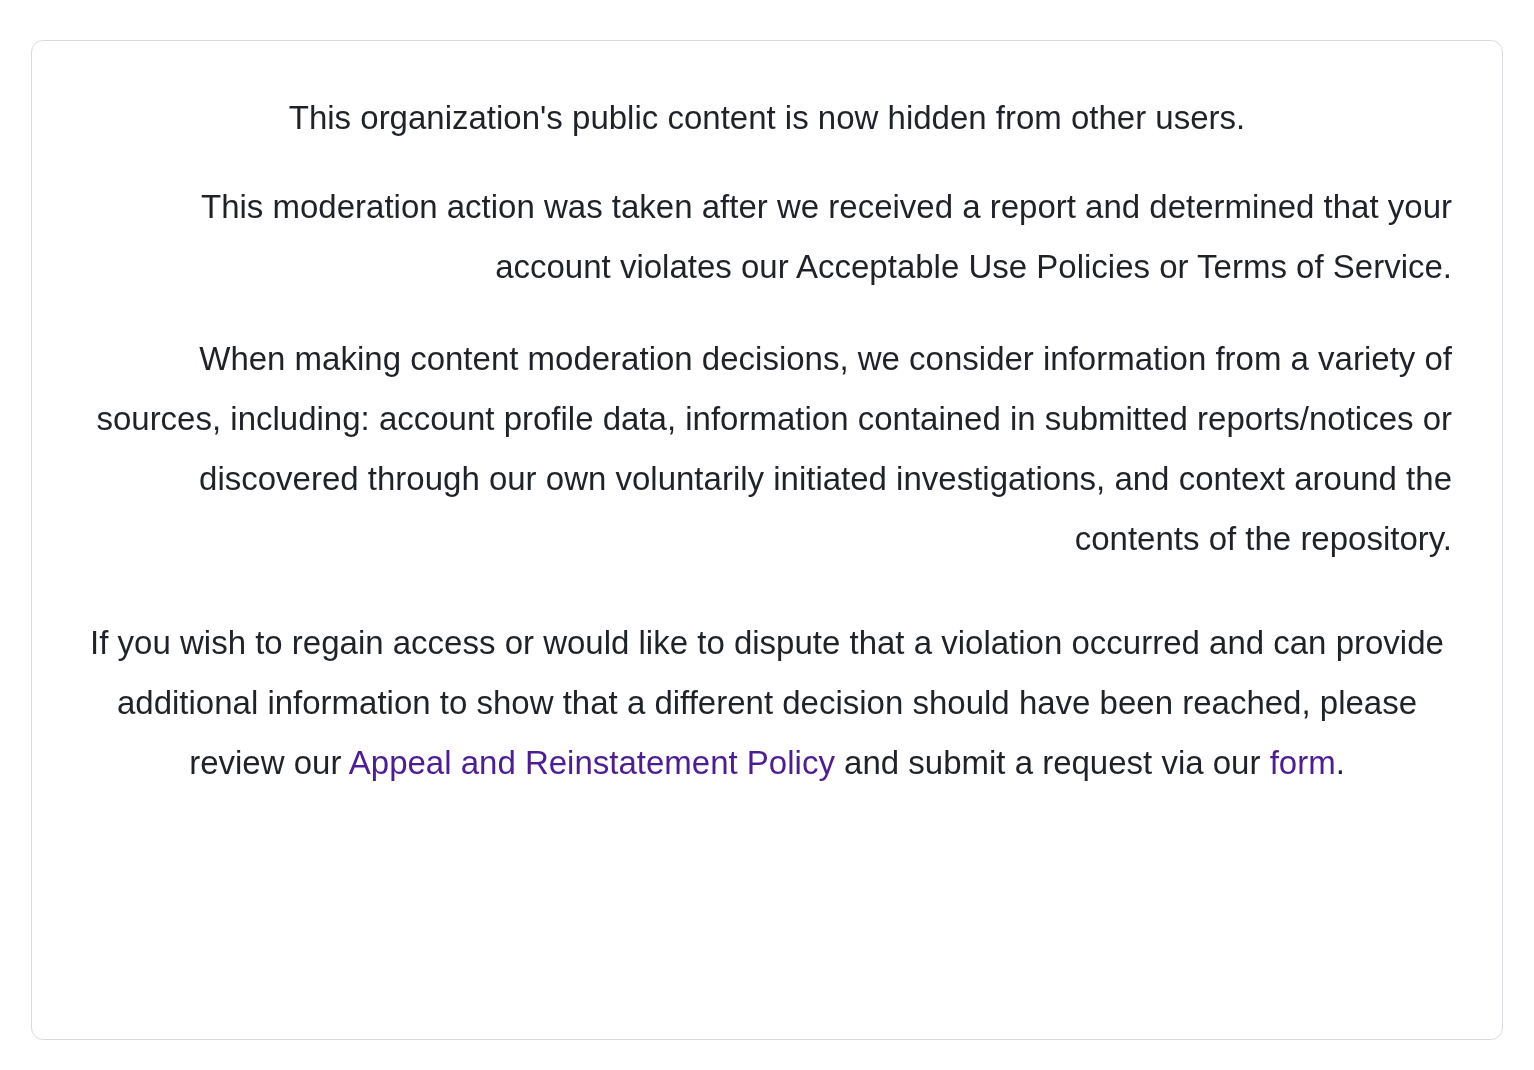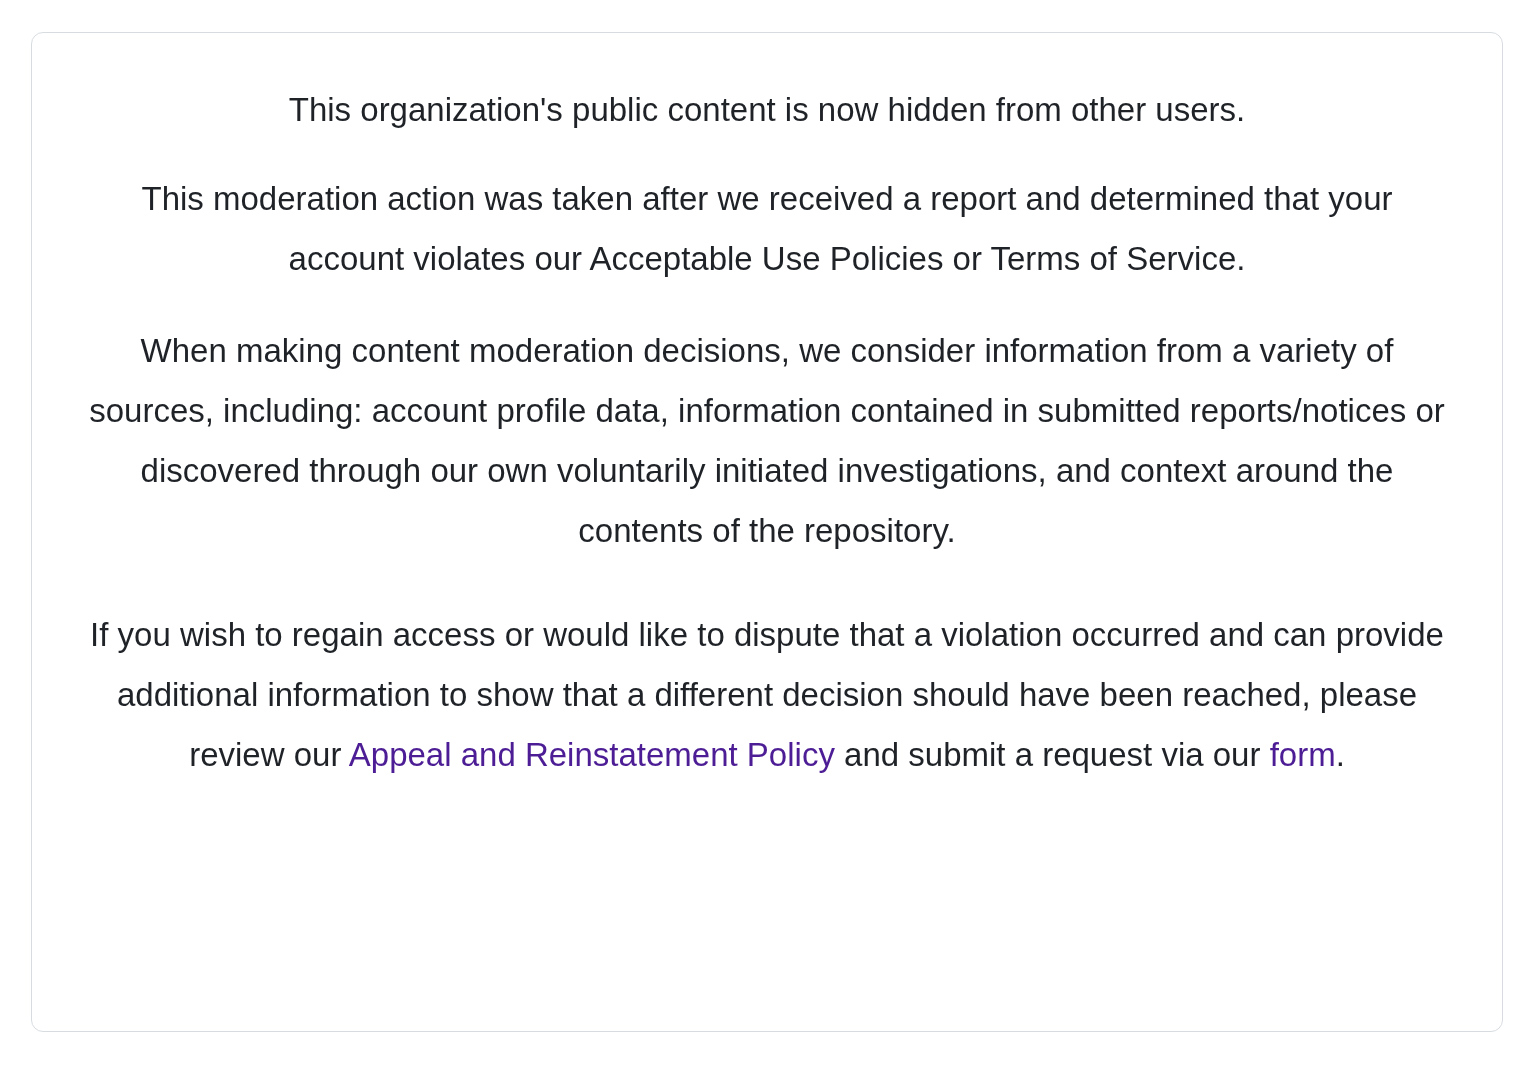--- a/index.html
+++ b/index.html
@@ -9,20 +9,21 @@
     width: 1534px;
     height: 1070px;
     font-family: "Liberation Sans", sans-serif;
   }
   .page {
     width: 1534px;
     height: 896px;
     box-sizing: border-box;
     display: block;
     position: relative;
+    margin-top: 8px;
   }
   .notice-card {
     position: absolute;
     left: 31px;
     top: 32px;
     width: 1472px;
     height: 1000px;
     box-sizing: border-box;
     border: 1px solid #d8dce1;
     border-radius: 12px;
@@ -35,21 +36,21 @@
     font-size: 33px;
     line-height: 1.5;
     margin: 0 0 34px 0;
     font-weight: 400;
   }
   .notice-para {
     color: #1f2328;
     font-size: 33px;
     line-height: 1.82;
     margin: 0 0 32px 0;
-    text-align: center;
+    text-align: right;
   }
   .notice-para.centered {
     text-align: center;
     margin-top: 44px;
     margin-bottom: 0;
   }
   a.policy-link {
     color: #4c1d95;
     text-decoration: none;
   }

